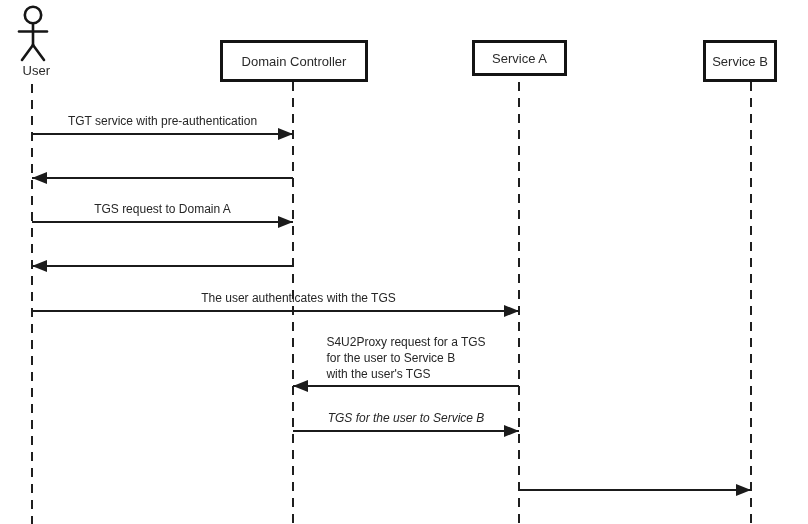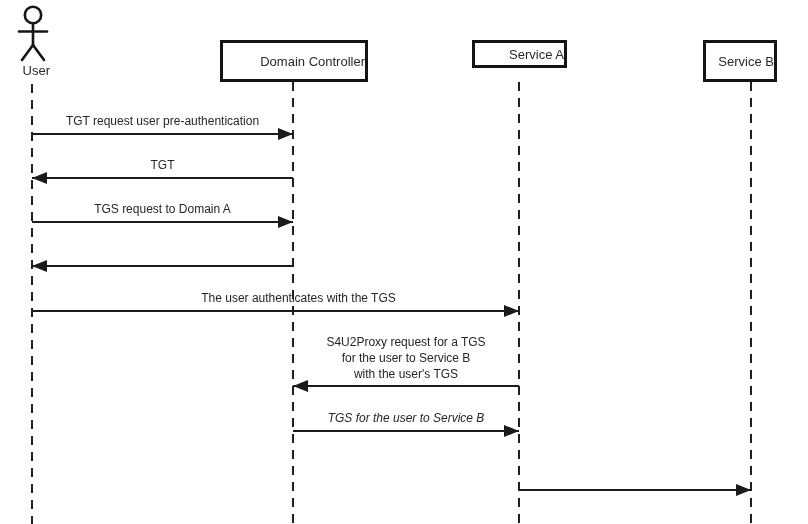--- a/index.html
+++ b/index.html
@@ -16,21 +16,21 @@
     color: #1c1c1c;
     overflow: hidden;
   }
   .participant-box {
     position: absolute;
     box-sizing: border-box;
     border: 3px solid #141414;
     background: #ffffff;
     display: flex;
     align-items: center;
-    justify-content: flex-end;
+    justify-content: center;
     font-size: 13px;
     color: #2a2a2a;
   }
   .lifeline {
     position: absolute;
     width: 2px;
     background: repeating-linear-gradient(
       to bottom,
       #1f1f1f 0px, #1f1f1f 9px,
       transparent 9px, transparent 16px
@@ -40,21 +40,21 @@
     position: absolute;
     font-size: 12px;
     line-height: 16px;
     text-align: center;
     color: #262626;
     white-space: pre-line;
   }
   .msg-label.block {
     display: flex;
     justify-content: center;
-    text-align: center;
+    text-align: left;
   }
   .msg-line {
     position: absolute;
     height: 0;
     border-top: 2px solid #1b1b1b;
   }
   .arrowhead {
     position: absolute;
     width: 0;
     height: 0;
@@ -84,37 +84,36 @@
       <line x1="7" y1="28.5" x2="35" y2="28.5"></line>
       <line x1="21" y1="42" x2="10" y2="57"></line>
       <line x1="21" y1="42" x2="32" y2="57"></line>
     </svg>
   </div>
   <div class="actor-label" style="left:0; top:63px; width:50px;text-align:right;">User</div>
 
   <div class="participant-box" style="left:220px; top:40px; width:148px; height:42px;">
     <span>Domain Controller</span>
   </div>
-  <div class="participant-box" style="left:472px; top:40px; width:95px; height:28px;">
+  <div class="participant-box" style="left:472px; top:40px; width:95px; height:36px;">
     <span>Service A</span>
   </div>
   <div class="participant-box" style="left:703px; top:40px; width:74px; height:42px;">
     <span>Service B</span>
   </div>
 
   <div class="lifeline" style="left:31px;  top:84px; height:440px;"></div>
   <div class="lifeline" style="left:292px; top:82px; height:442px;"></div>
   <div class="lifeline" style="left:518px; top:82px; height:442px;"></div>
   <div class="lifeline" style="left:750px; top:82px; height:442px;"></div>
 
-  <div class="msg-label" style="left:32px; top:113px; width:261px;">TGT request user pre-authentication</div>
+  <div class="msg-label" style="left:32px; top:113px; width:261px;">TGT service with pre-authentication</div>
   <div class="msg-line" style="left:32px; top:133px; width:261px;"></div>
   <div class="arrowhead right" style="left:278px; top:128px;"></div>
 
-  <div class="msg-label" style="left:32px; top:157px; width:261px;">TGT</div>
   <div class="msg-line" style="left:32px; top:177px; width:261px;"></div>
   <div class="arrowhead left" style="left:32px; top:172px;"></div>
 
   <div class="msg-label" style="left:32px; top:201px; width:261px;">TGS request to Domain A</div>
   <div class="msg-line" style="left:32px; top:221px; width:261px;"></div>
   <div class="arrowhead right" style="left:278px; top:216px;"></div>
 
   <div class="msg-line" style="left:32px; top:265px; width:261px;"></div>
   <div class="arrowhead left" style="left:32px; top:260px;"></div>
 

